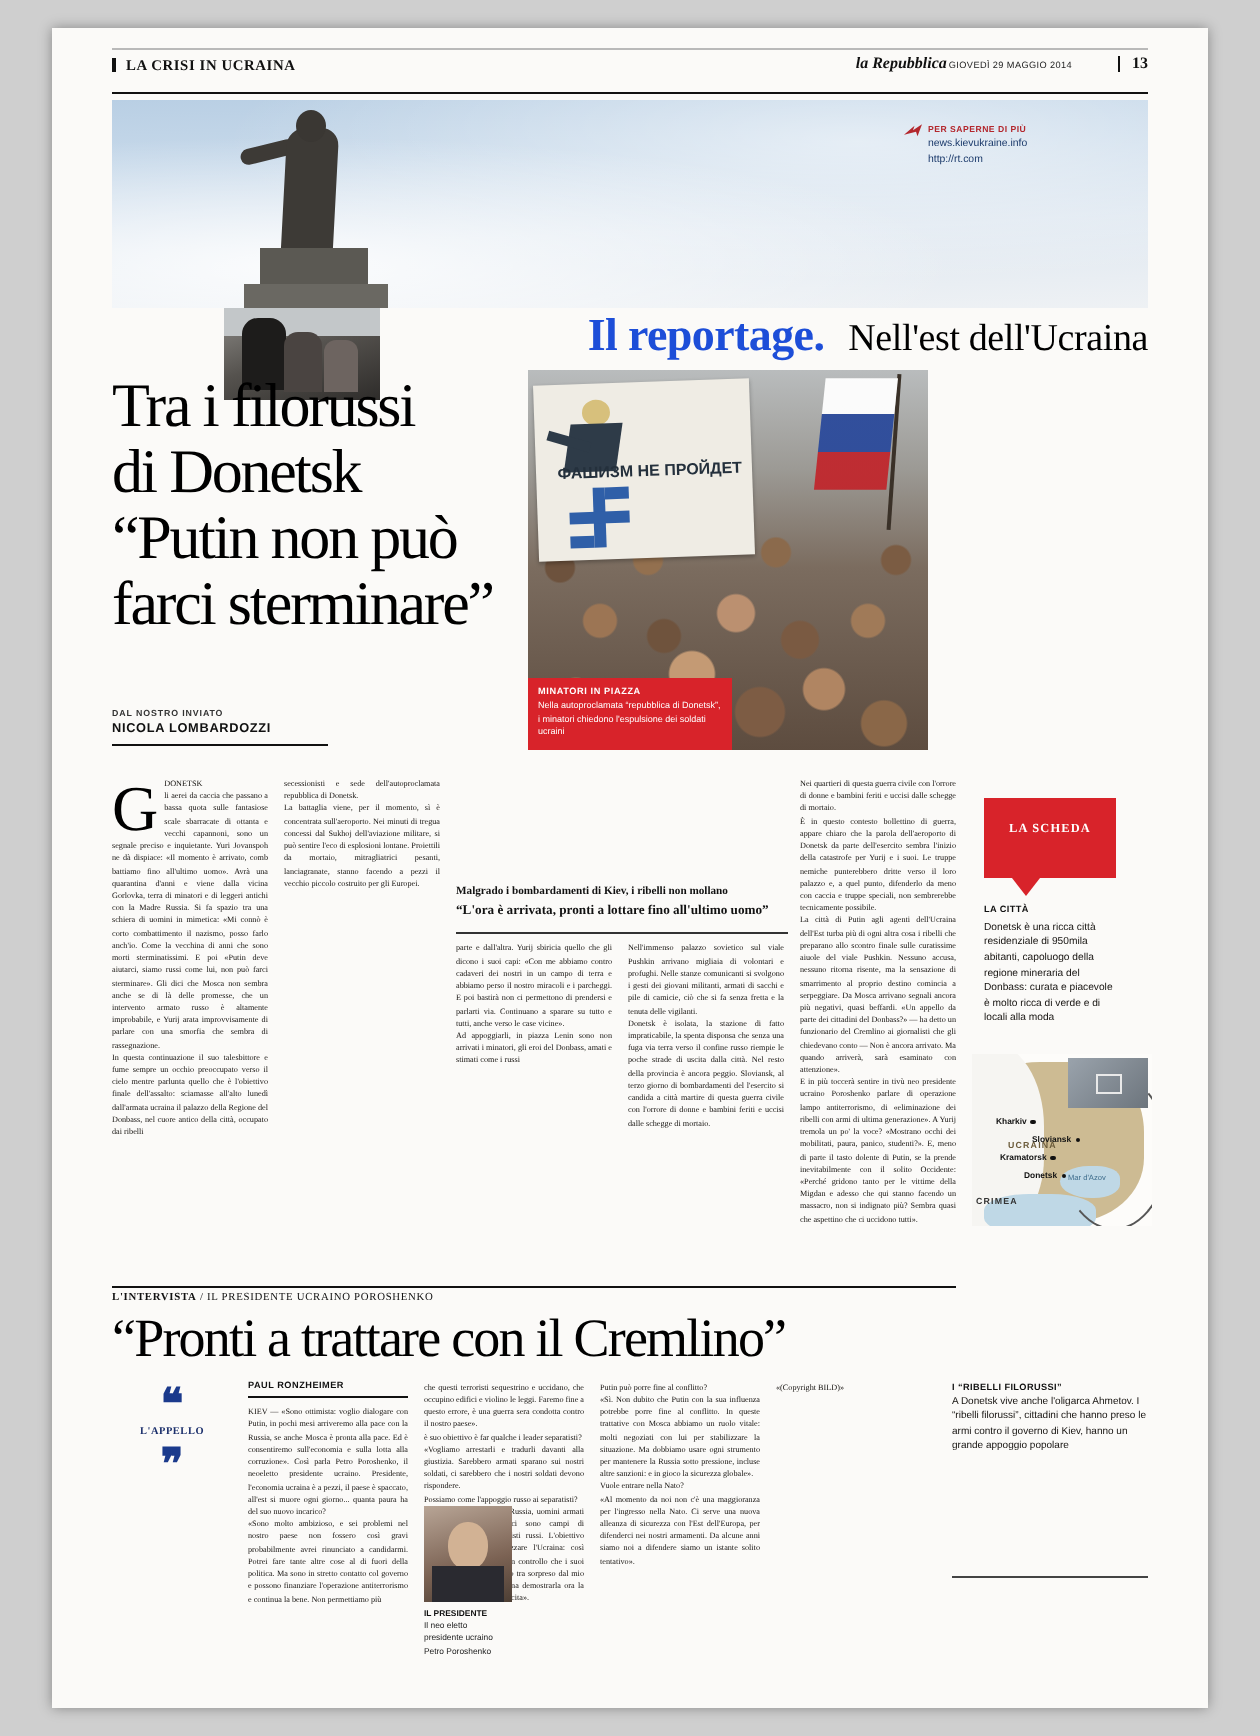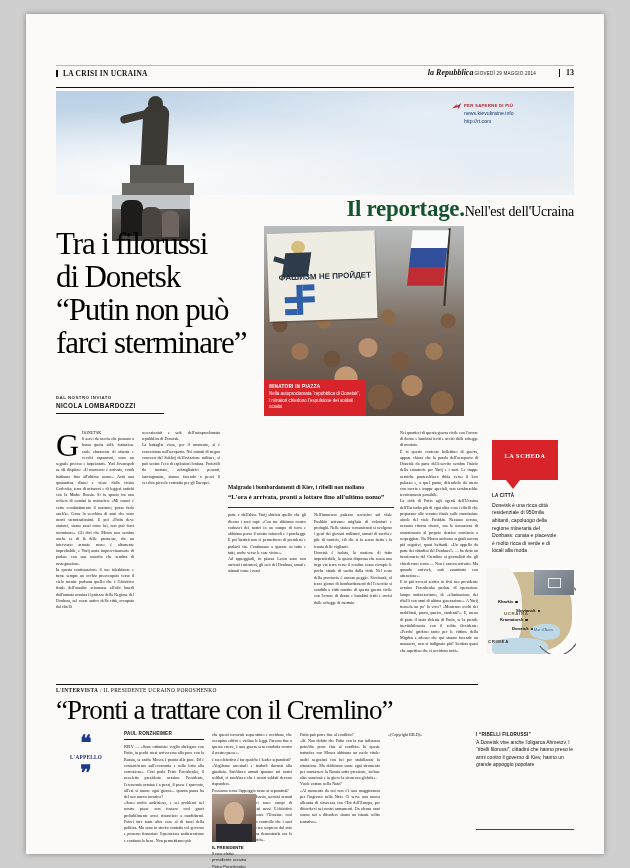--- a/index.html
+++ b/index.html
@@ -3,21 +3,21 @@
 <meta charset="utf-8">
 <style>
   html,body{margin:0;padding:0;background:#8d8d8d;}
   body{font-family:"Liberation Serif",serif;}
   .page{width:630px;height:868px;position:relative;background:#cfcfcf;overflow:hidden;}
   .sheet{position:absolute;left:26px;top:14px;width:578px;height:840px;background:#fbfaf8;
          box-shadow:0 0 6px rgba(0,0,0,.35);}
   .inner{position:absolute;left:30px;top:14px;width:518px;height:812px;}
 
   
-  .masthead{position:relative;height:18px;border-bottom:1.6px solid #111;margin-top:41px;}
+  .masthead{position:relative;height:18px;border-bottom:1.6px solid #111;}
   .masthead .rule-top{position:absolute;left:0;top:-4px;width:100%;height:1px;background:#b9b9b9;}
   .kicker-sec{position:absolute;left:0;top:1px;font:bold 7.4px/1 "Liberation Serif",serif;
               letter-spacing:.3px;color:#111;padding-left:5px;border-left:2px solid #111;}
   .mh-right{position:absolute;right:0;top:0;display:flex;align-items:baseline;gap:1px;}
   .mh-logo{font:italic bold 8px/1 "Liberation Serif",serif;color:#111;}
   .mh-date{font:4.6px/1 "Liberation Sans",sans-serif;color:#222;letter-spacing:.2px;}
   .mh-page{font:bold 8px/1 "Liberation Serif",serif;color:#111;margin-left:22px;
            border-left:1px solid #111;padding-left:6px;}
 
   
@@ -45,22 +45,22 @@
   
   .deck{position:relative;margin-top:2px;}
   .deck-photo{position:absolute;left:56px;top:-2px;width:78px;height:46px;
       background:linear-gradient(160deg,#8e8c88,#55524e 48%,#2e2c2a);overflow:hidden;}
   .dp-f1{position:absolute;left:9px;top:5px;width:22px;height:36px;background:#1d1c1b;border-radius:8px 8px 0 0;}
   .dp-f2{position:absolute;left:30px;top:12px;width:19px;height:30px;background:#4a4441;border-radius:7px 7px 0 0;}
   .dp-f3{position:absolute;left:50px;top:16px;width:17px;height:26px;background:#6d6460;border-radius:6px 6px 0 0;}
   .dp-sky{position:absolute;left:0;top:0;width:100%;height:14px;background:#c3c7c9;}
   .deck-txt{padding-left:0;}
   .deck-l1{text-align:right;font:23px/1 "Liberation Serif",serif;}
-  .deck-l1 b{font:bold 23px/1 "Liberation Serif",serif;color:#14532d;letter-spacing:-.3px;}
-  .deck-l1 span{font-size:14px;letter-spacing:-.2px;}
+  .deck-l1 b{font:bold 23px/1 "Liberation Serif",serif;color:#1d4ed8;letter-spacing:-.3px;}
+  .deck-l1 span{font-size:19px;letter-spacing:-.2px;margin-left:12px;}
   .deck-l2{text-align:right;font:13.5px/1.3 "Liberation Serif",serif;letter-spacing:-.2px;}
   .deck-l3,.deck-l4{text-align:left;font:13.5px/1.32 "Liberation Serif",serif;letter-spacing:-.25px;}
 
   
   .mid{position:relative;margin-top:8px;height:196px;}
   .title{position:absolute;left:0;top:0;width:200px;font:31px/1.06 "Liberation Serif",serif;
          letter-spacing:-1.1px;color:#000;}
   .byline{position:absolute;left:0;top:168px;width:140px;}
   .byline .b1{font:bold 4.4px/1 "Liberation Sans",sans-serif;letter-spacing:.45px;color:#333;}
   .byline .b2{font:bold 6.4px/1 "Liberation Sans",sans-serif;letter-spacing:.35px;color:#111;margin-top:3px;

